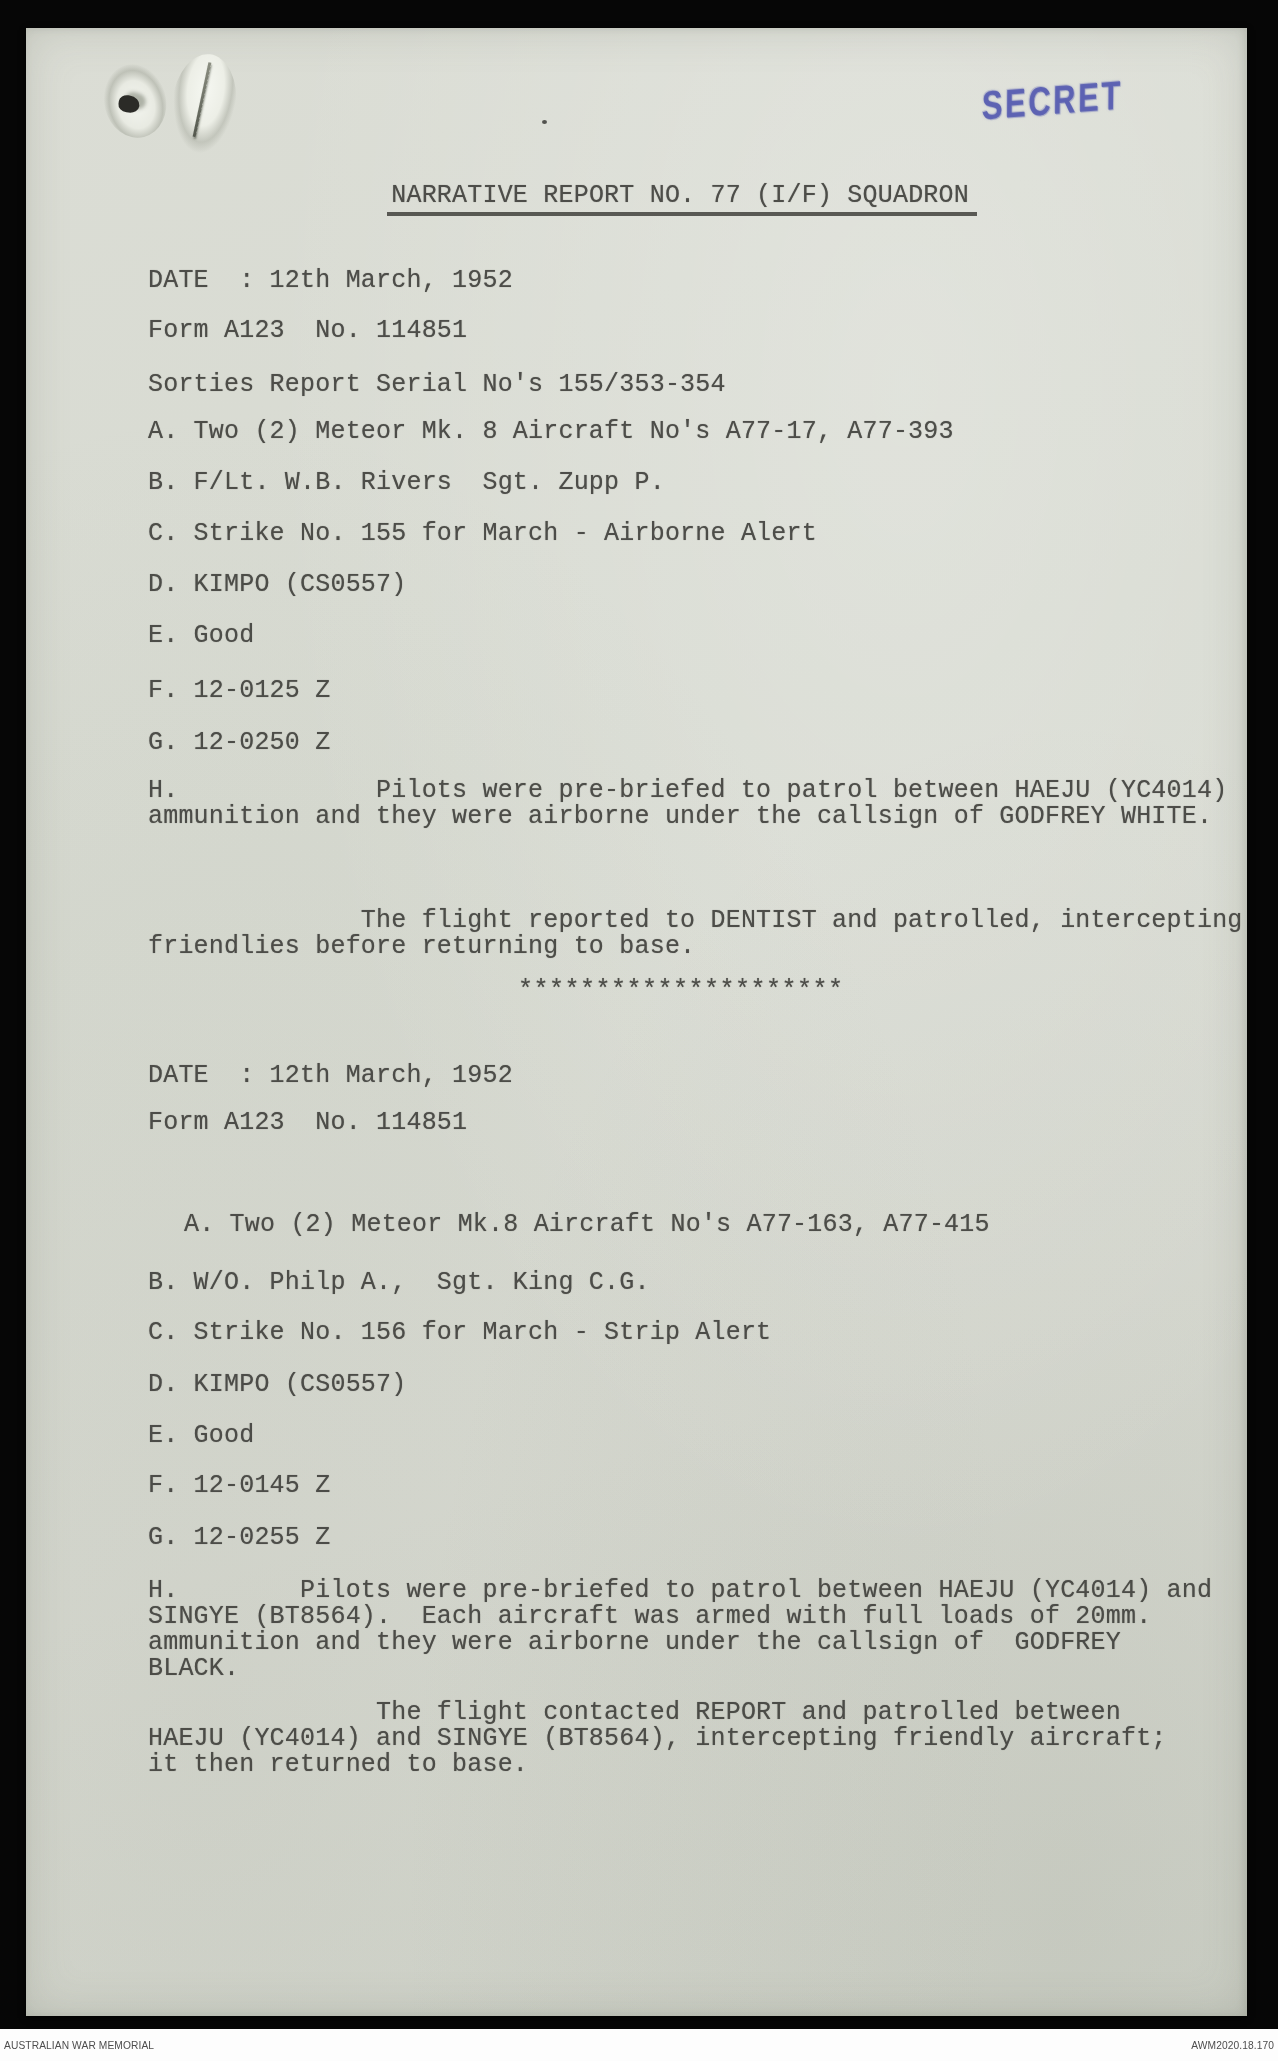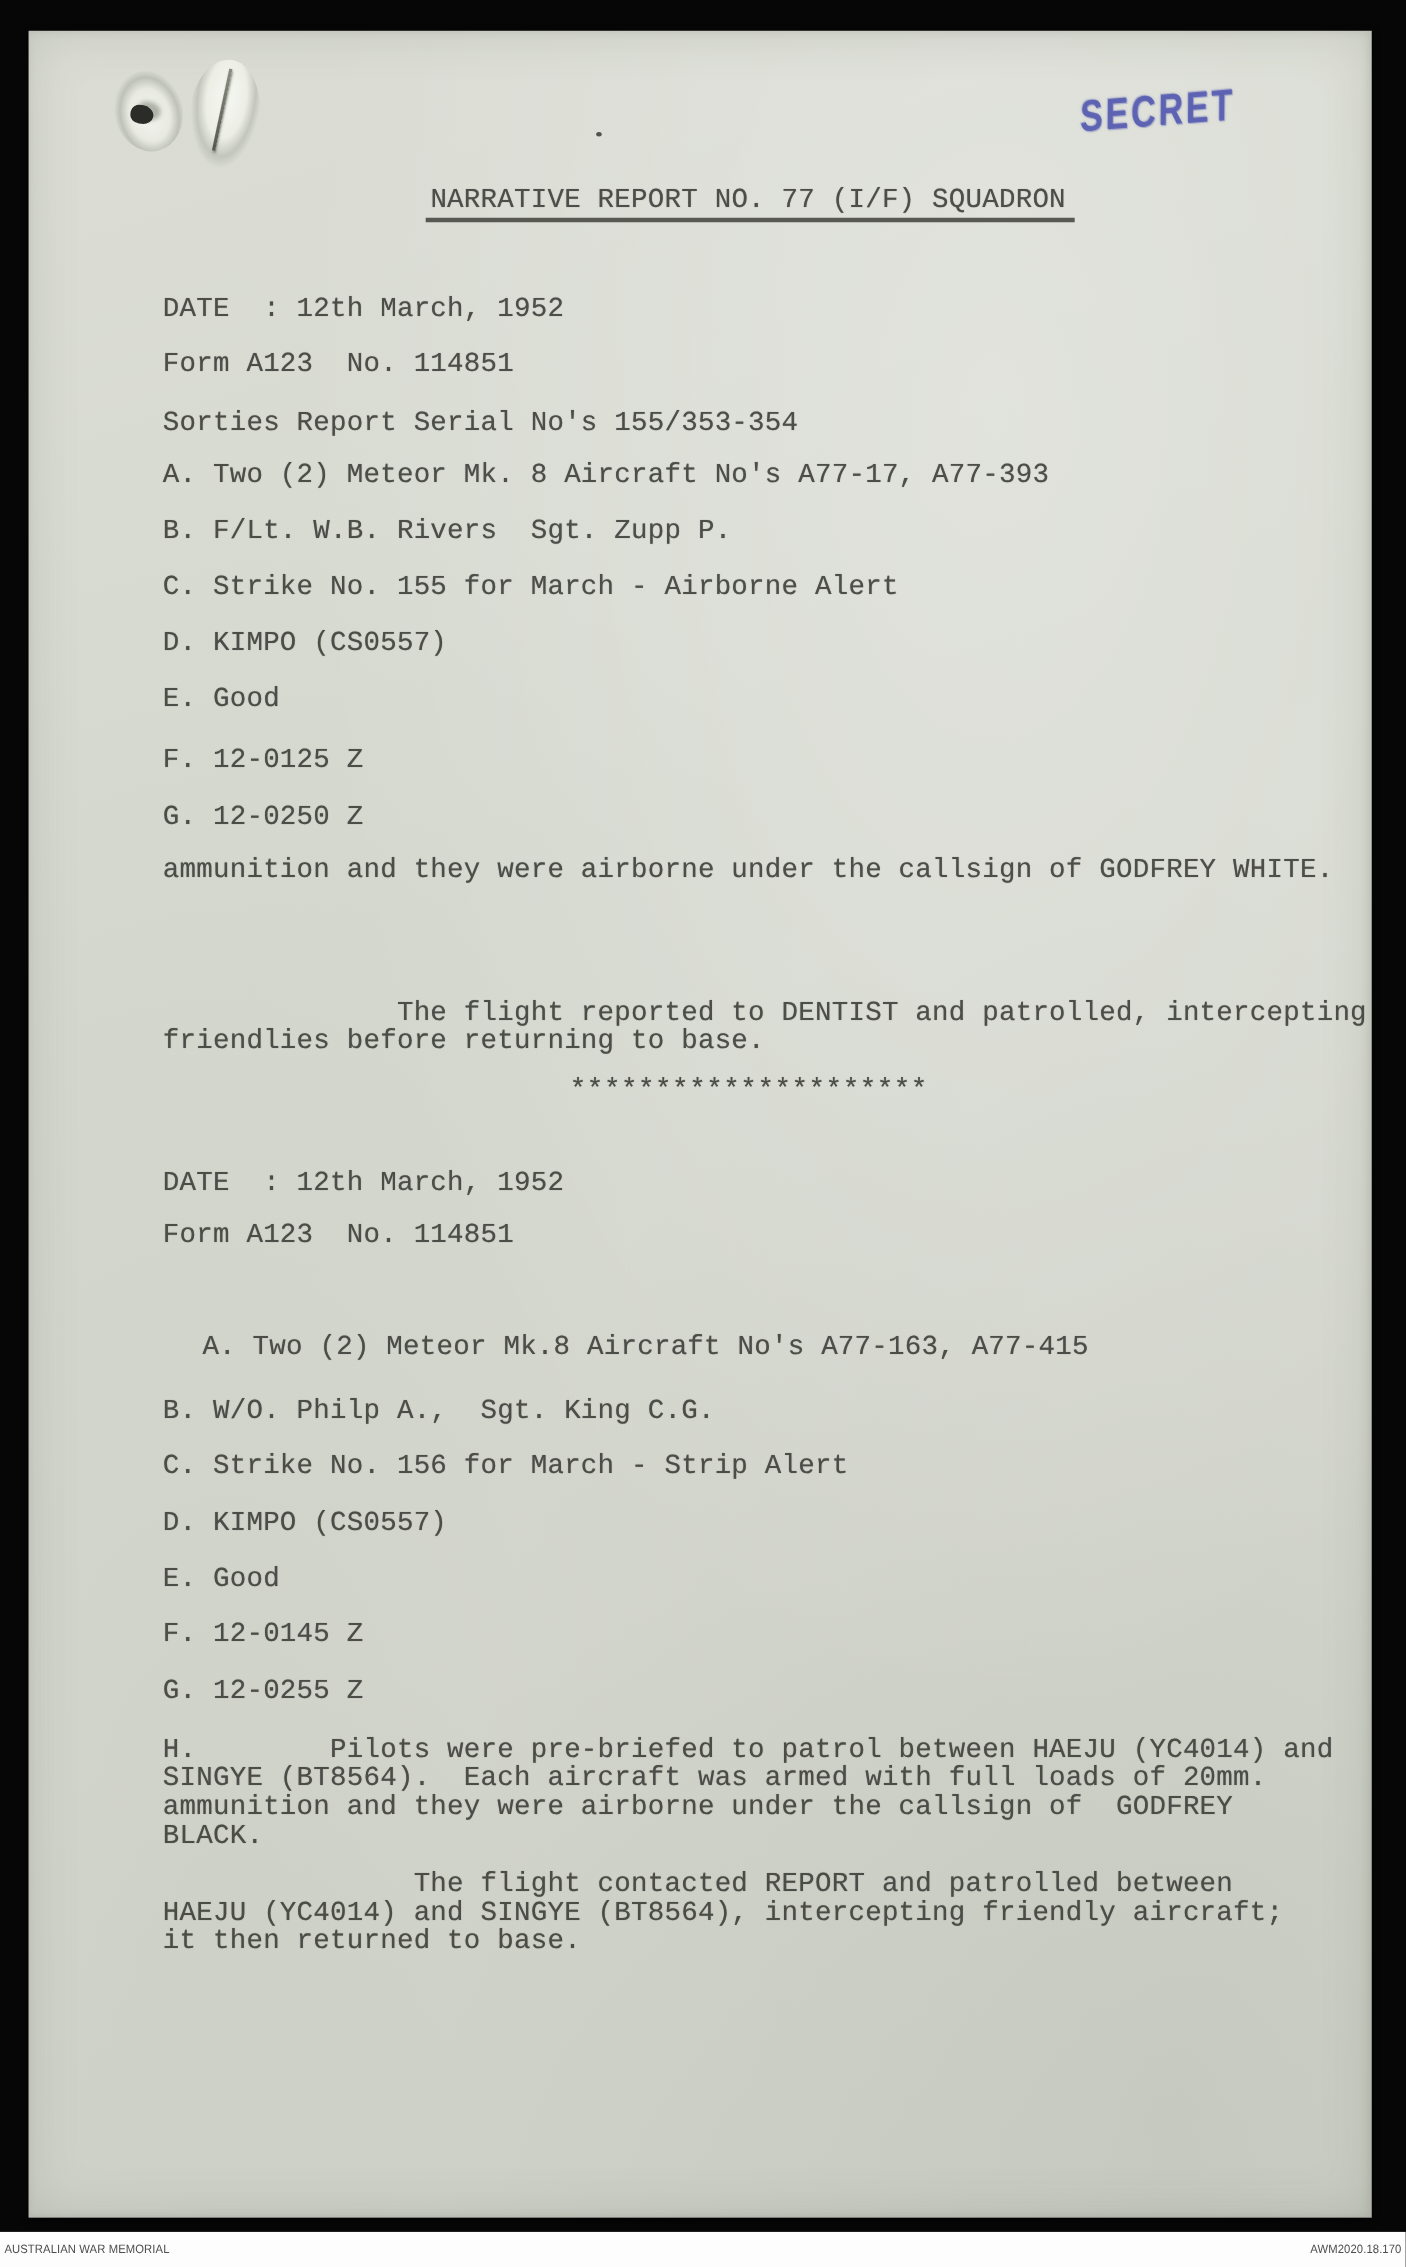--- a/index.html
+++ b/index.html
@@ -86,36 +86,37 @@
 <div class="scan">
 
   <div class="paper">
 
     <div class="tear tear1"></div>
     <div class="tear tear2"></div>
     <div class="inkdot"></div>
 
     <div class="stamp">SECRET</div>
 
-    <div class="tline title-row" style="top:116px;">
+    <div class="tline title-row" style="top:130px;">
       <span>NARRATIVE REPORT NO. 77 (I/F) SQUADRON</span>
     </div>
 
     <div class="tline" style="top:240px;">DATE  : 12th March, 1952</div>
     <div class="tline" style="top:290px;">Form A123  No. 114851</div>
     <div class="tline" style="top:344px;">Sorties Report Serial No's 155/353-354</div>
     <div class="tline" style="top:391px;">A. Two (2) Meteor Mk. 8 Aircraft No's A77-17, A77-393</div>
     <div class="tline" style="top:442px;text-align:right;">B. F/Lt. W.B. Rivers  Sgt. Zupp P.</div>
     <div class="tline" style="top:493px;">C. Strike No. 155 for March - Airborne Alert</div>
     <div class="tline" style="top:544px;">D. KIMPO (CS0557)</div>
     <div class="tline" style="top:595px;">E. Good</div>
     <div class="tline" style="top:650px;">F. 12-0125 Z</div>
     <div class="tline" style="top:702px;">G. 12-0250 Z</div>
 
     <div class="pblock" style="top:750px;">
+      <span class="pline">H.             Pilots were pre-briefed to patrol between HAEJU (YC4014)</span>
       <span class="pline">ammunition and they were airborne under the callsign of GODFREY WHITE.</span>
     </div>
 
     <div class="pblock" style="top:880px;">
       <span class="pline">              The flight reported to DENTIST and patrolled, intercepting</span>
       <span class="pline">friendlies before returning to base.</span>
     </div>
 
     <div class="tline sep" style="top:950px;">*********************</div>
 

